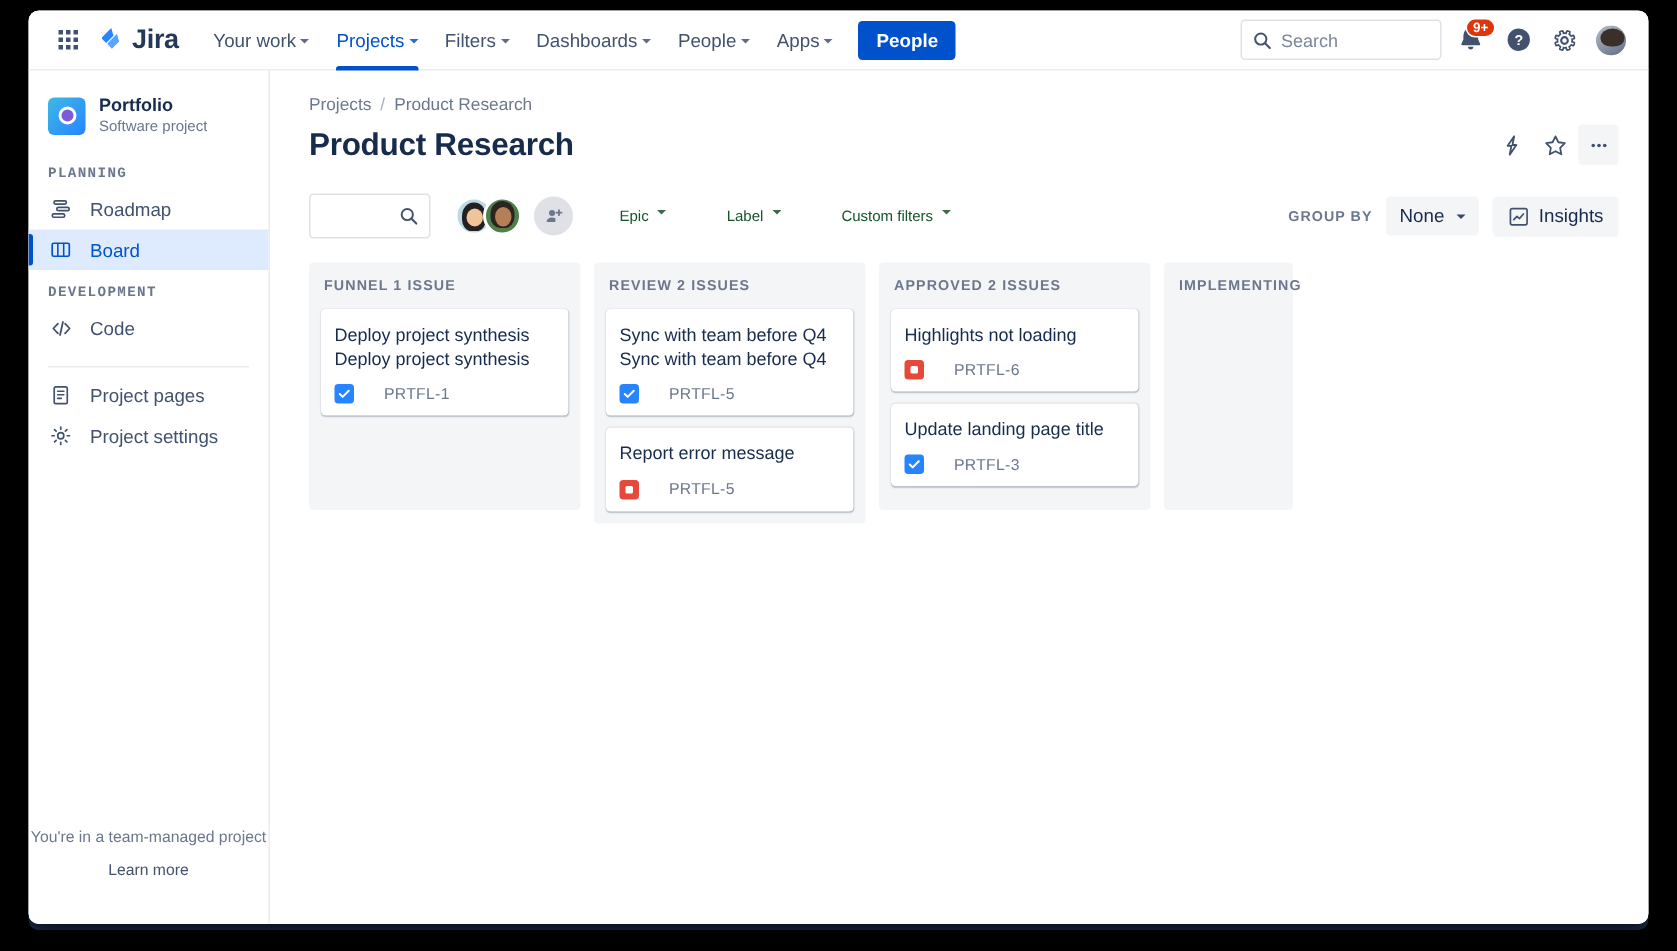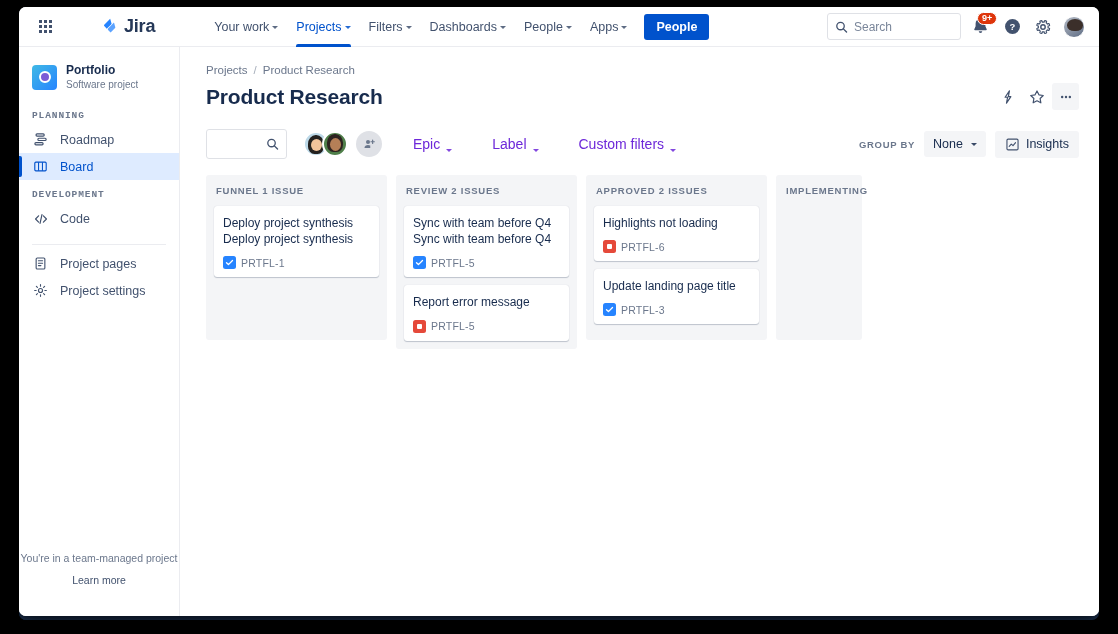--- a/index.html
+++ b/index.html
@@ -51,21 +51,20 @@
     position: absolute;
     left: 0; top: 0;
     width: 1080px;
     height: 40px;
     background: #ffffff;
     border-bottom: 1px solid #ebecf0;
     display: flex;
     align-items: center;
     padding-left: 14px;
     z-index: 5;
-    gap: 36px;
   }
   .app-switcher {
     width: 24px; height: 24px;
     display: flex; align-items: center; justify-content: center;
     cursor: pointer; border-radius: 3px;
     flex: 0 0 auto;
   }
   .grid-dots {
     display: grid;
     grid-template-columns: repeat(3, 3px);
@@ -374,22 +373,22 @@
   }
   .av-add {
     width: 26px; height: 26px; border-radius: 50%;
     background: #dfe1e6;
     display: flex; align-items: center; justify-content: center;
     margin-left: 8px; cursor: pointer;
     flex: 0 0 26px;
   }
 
   .filter-btn {
-    display: flex; align-items: flex-end; gap: 6px;
-    font-size: 14px; color: #6d28d9;
+    display: flex; align-items: flex-start; gap: 6px;
+    font-size: 10px; color: #14532d;
     padding: 6px 9px;
     border-radius: 3px;
     cursor: pointer;
     white-space: nowrap;
     font-weight: 500;
   }
   .tb-gap-1 { margin-left: 22px; }
   .tb-gap-2 { margin-left: 22px; }
   .tb-gap-3 { margin-left: 22px; }
 
@@ -448,21 +447,21 @@
     margin-bottom: 8px;
     cursor: pointer;
   }
   .card:last-child { margin-bottom: 0; }
   .card-title {
     font-size: 12px;
     color: #172b4d;
     line-height: 1.35;
     margin-bottom: 9px;
   }
-  .card-meta { display: flex; align-items: center; gap: 5px; }
+  .card-meta { display: flex; align-items: center; gap: 20px; }
   .type-icon {
     width: 13px; height: 13px; border-radius: 2.5px;
     display: flex; align-items: center; justify-content: center;
     flex: 0 0 13px;
   }
   .type-task { background: #2684ff; }
   .type-bug { background: #e5493a; }
   .type-bug .dot {
     width: 5px; height: 5px; border-radius: 1px; background: #fff;
   }

